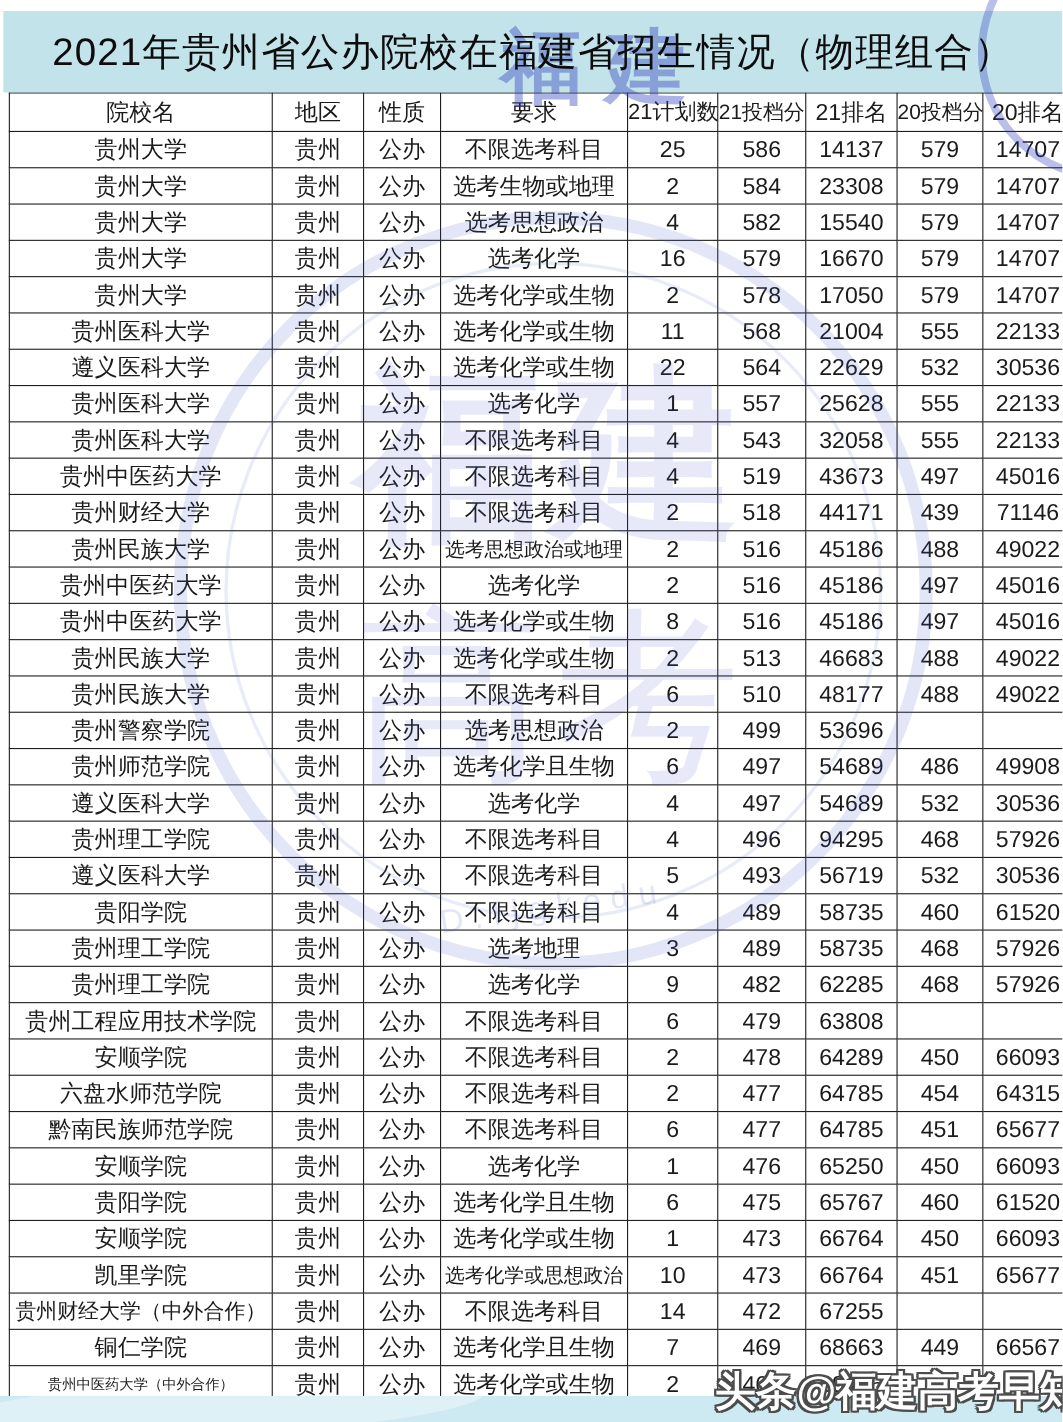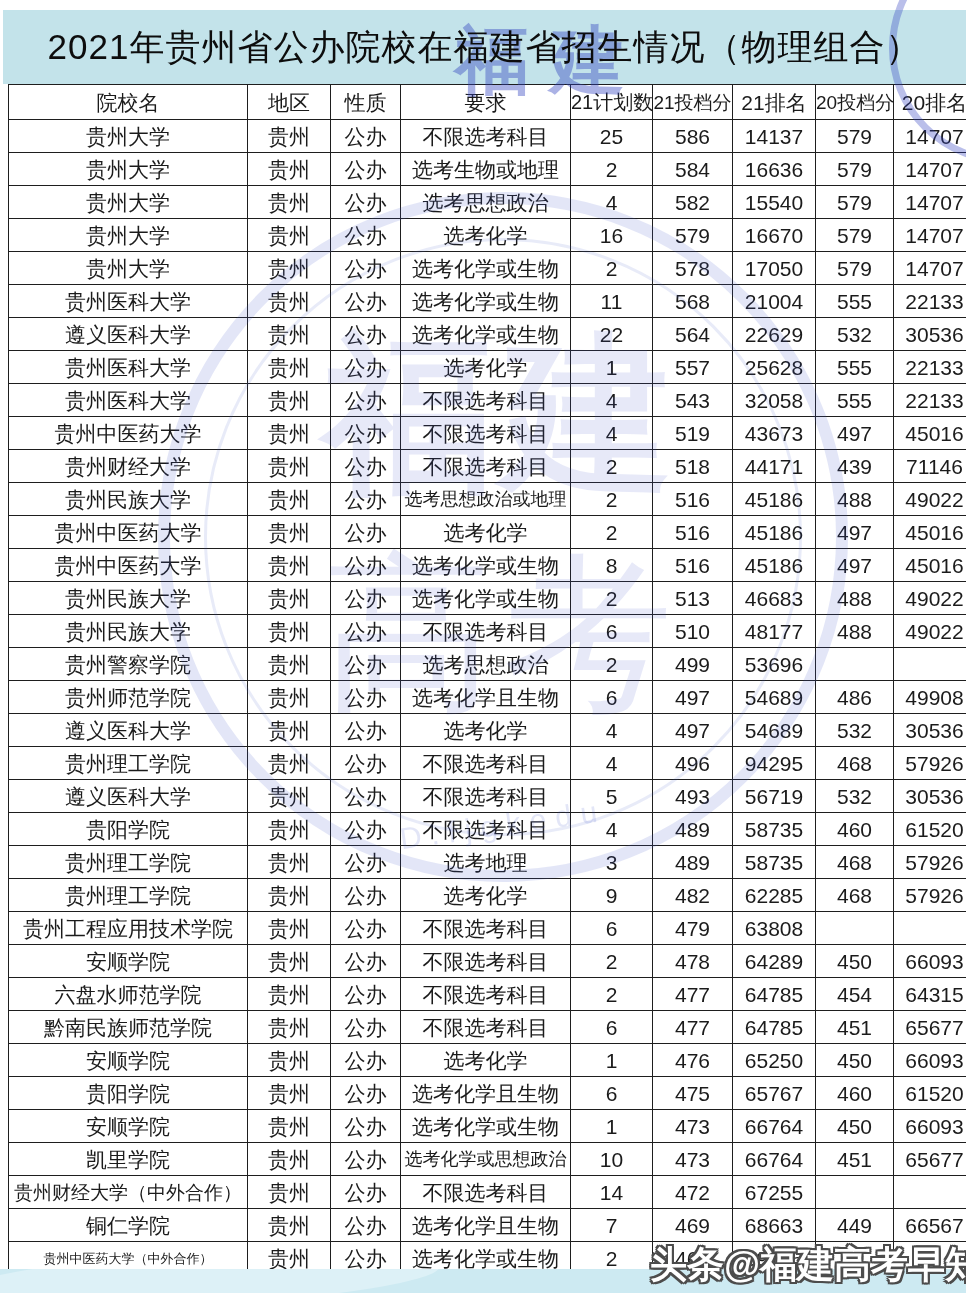--- a/index.html
+++ b/index.html
@@ -194,21 +194,21 @@
           <td>579</td>
           <td>14707</td>
         </tr>
         <tr>
           <td>贵州大学</td>
           <td>贵州</td>
           <td>公办</td>
           <td>选考生物或地理</td>
           <td>2</td>
           <td>584</td>
-          <td>16636</td>
+          <td>23308</td>
           <td>579</td>
           <td>14707</td>
         </tr>
         <tr>
           <td>贵州大学</td>
           <td>贵州</td>
           <td>公办</td>
           <td>选考思想政治</td>
           <td>4</td>
           <td>582</td>

